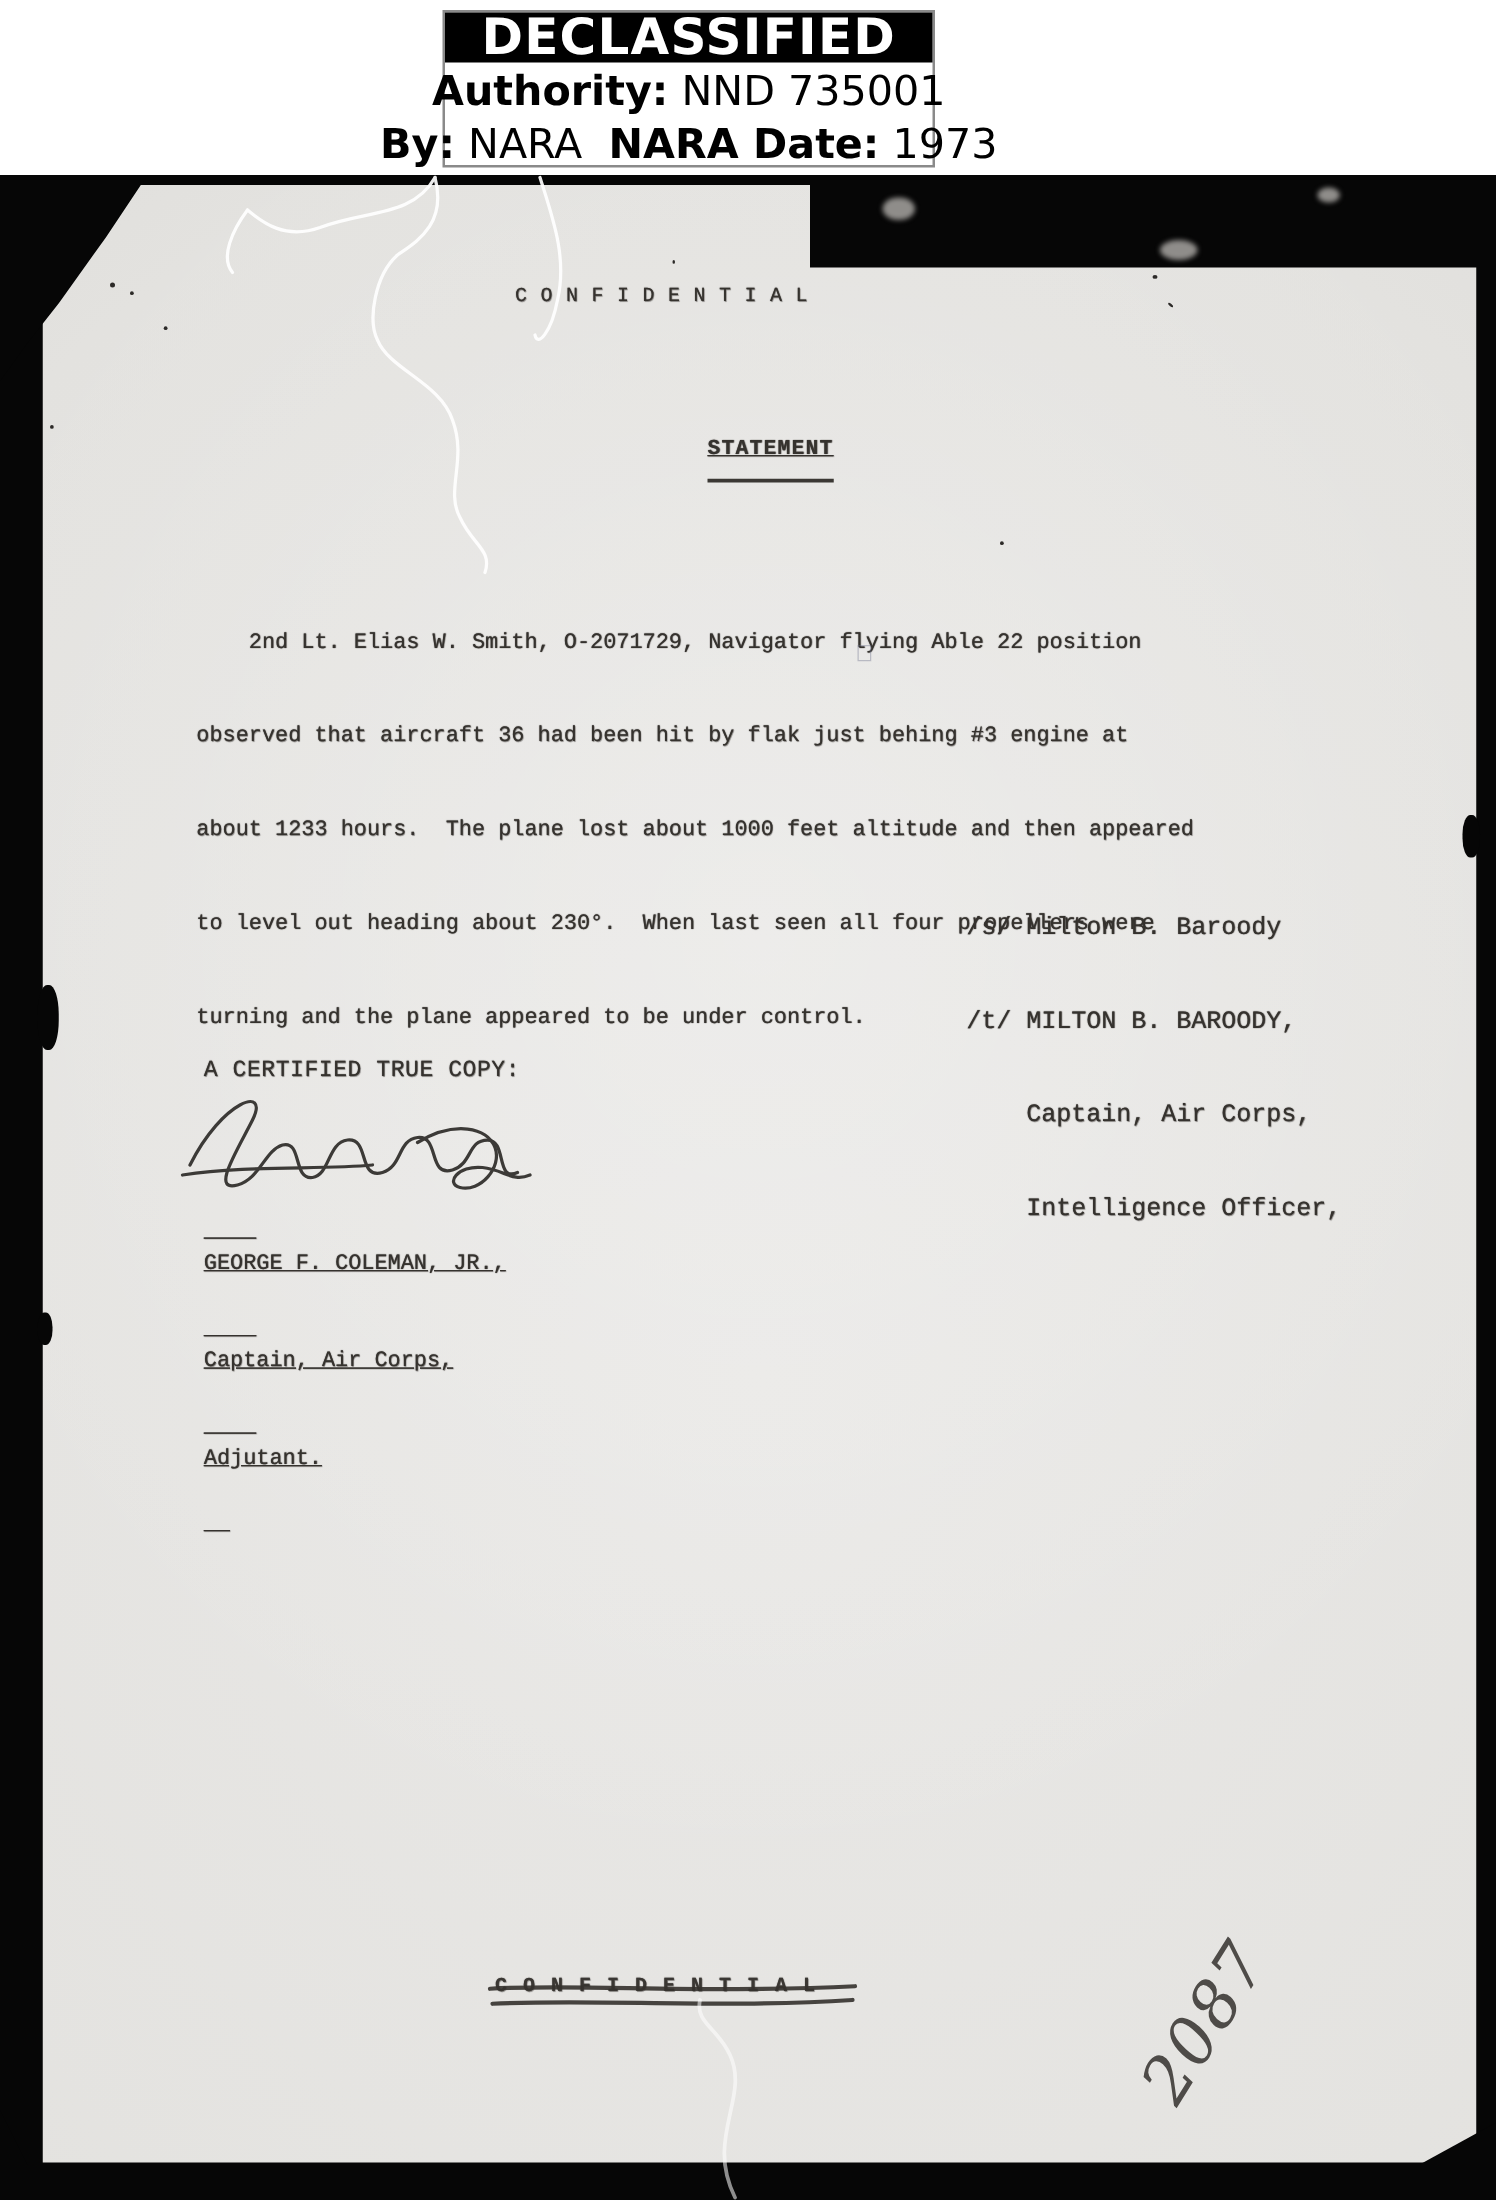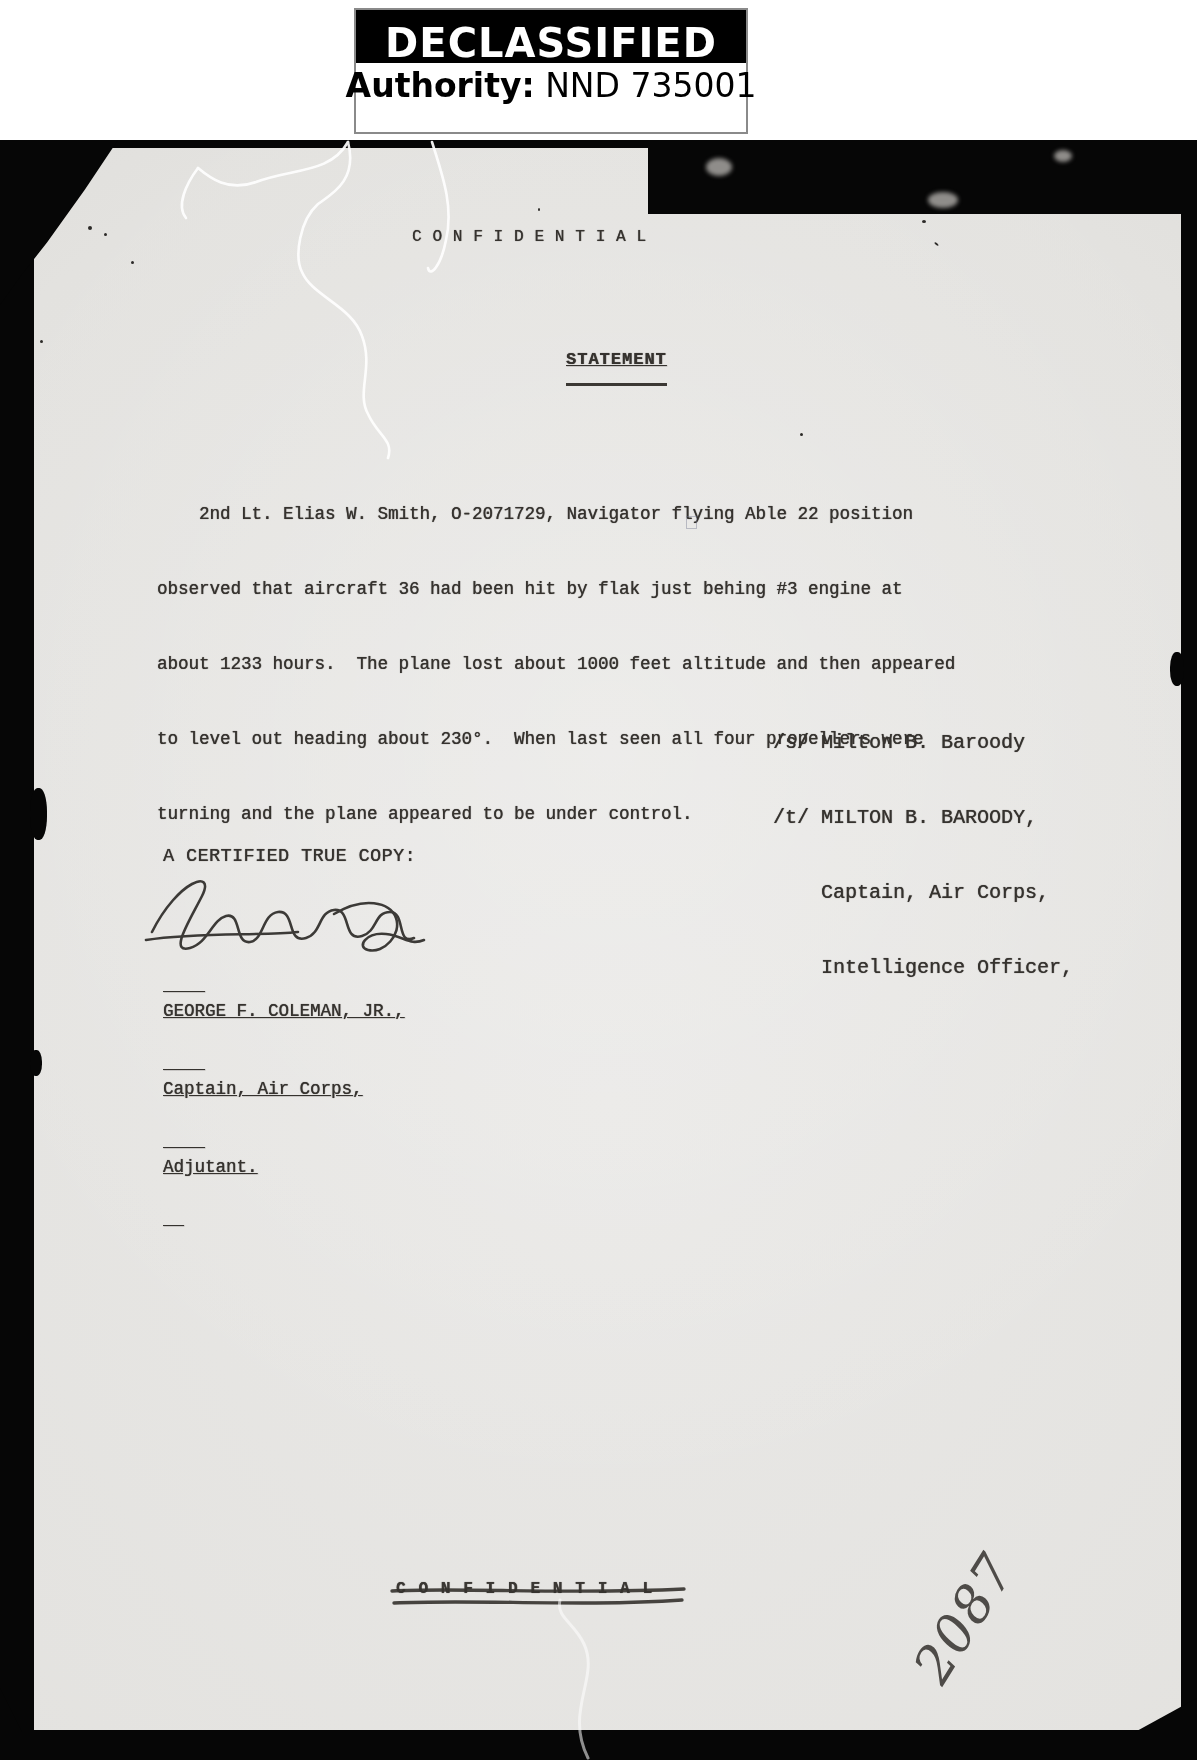--- a/index.html
+++ b/index.html
@@ -8,21 +8,21 @@
     background:#050505;font-family:"Liberation Sans",sans-serif;
   }
   
   .banner-strip{position:absolute;left:0;top:0;width:1197px;height:140px;background:#ffffff;}
   .stamp-box{
     position:absolute;left:354px;top:8px;width:394px;height:126px;
     border:2px solid #8a8a8a;background:#ffffff;box-sizing:border-box;
     display:flex;flex-direction:column;align-items:center;
   }
   .stamp-bar{
-    width:100%;height:53px;background:#000;display:flex;align-items:flex-end;justify-content:center;
+    width:100%;height:53px;background:#000;display:flex;align-items:center;justify-content:center;
   }
   .stamp-title{
     color:#fff;font-family:"DejaVu Sans",sans-serif;font-weight:bold;
     font-size:40px;letter-spacing:1px;line-height:1;
   }
   .stamp-line{
     font-family:"DejaVu Sans",sans-serif;font-size:33px;color:#000;
     margin-top:3px;white-space:pre;
   }
   .stamp-line b{font-weight:bold;}
@@ -81,20 +81,21 @@
 <body>
 
 <div id="stage">
 
   <div class="banner-strip">
     <div class="stamp-box">
       <div class="stamp-bar">
         <span class="stamp-title">DECLASSIFIED</span>
       </div>
       <div class="stamp-line"><b>Authority:</b><span> NND 735001</span></div>
+      <div class="stamp-line"><b>By:</b><span> NARA  </span><b>NARA Date:</b><span> 1973</span></div>
     </div>
   </div>
 
   <div class="page"></div>
 
   <div class="frame frame-top"></div>
   <div class="frame frame-left"></div>
   <div class="frame frame-right"></div>
   <div class="frame frame-bottom"></div>
   <div class="frame blob-topleft"></div>

